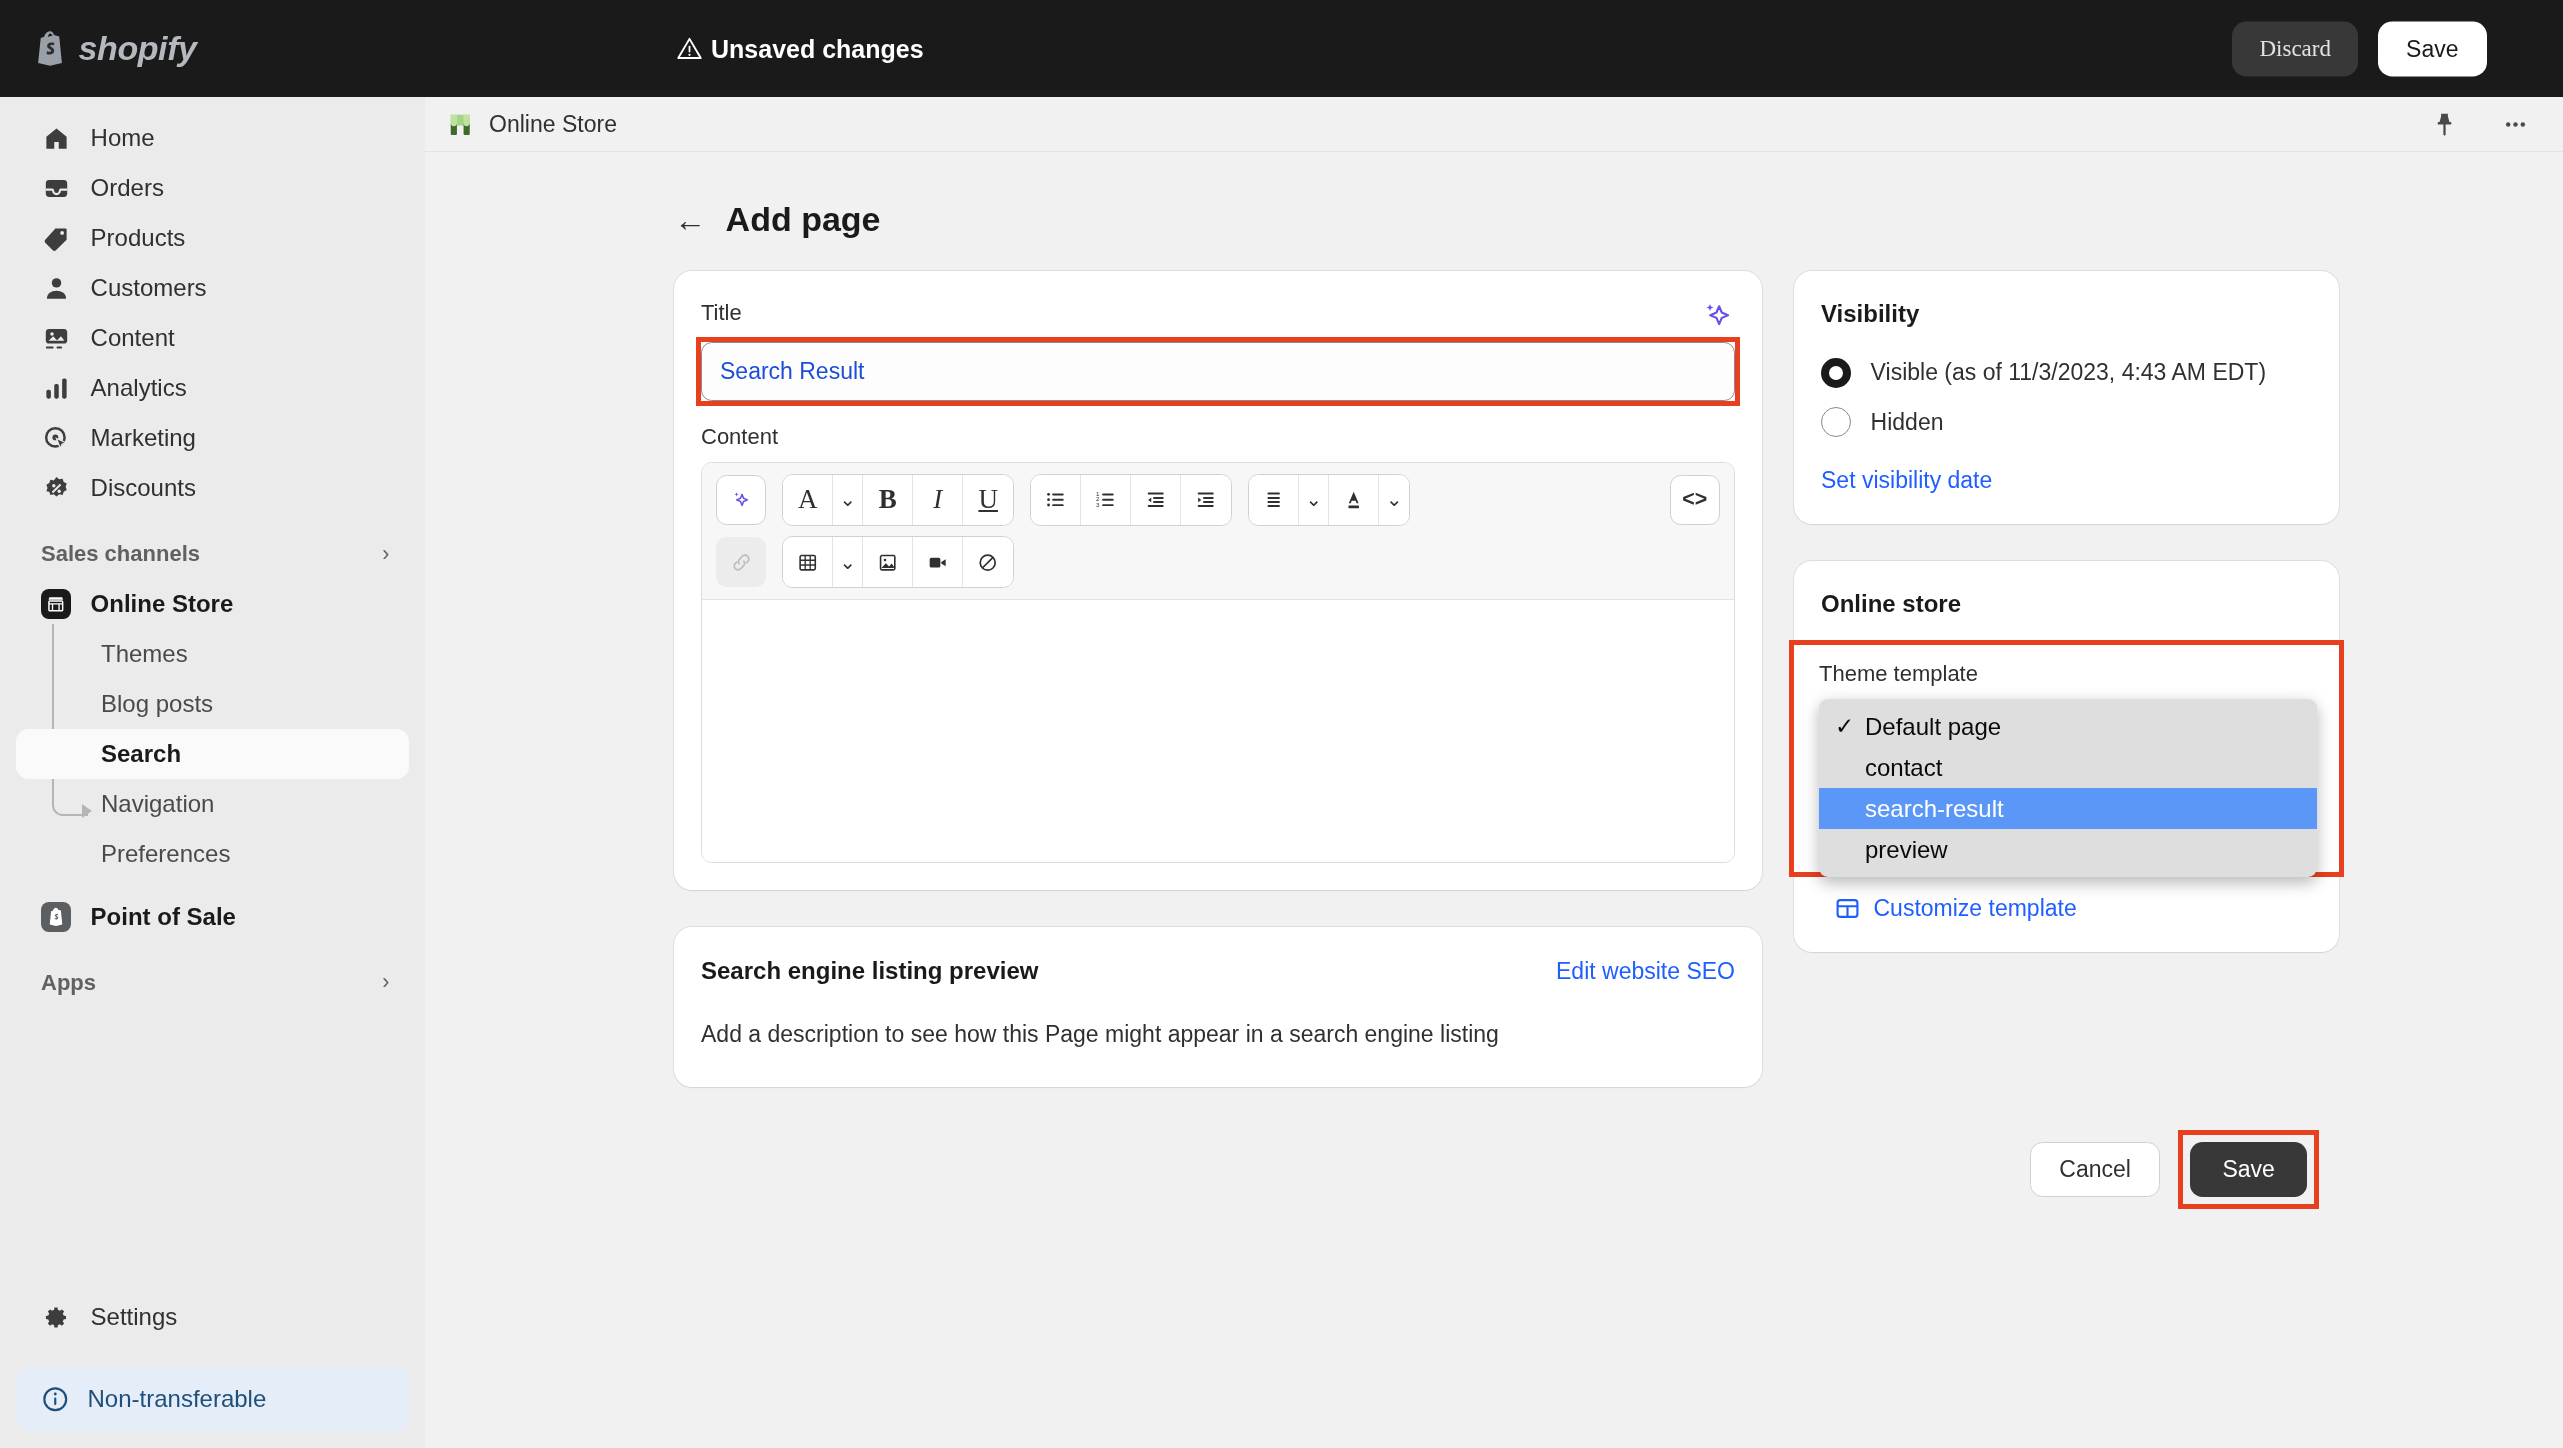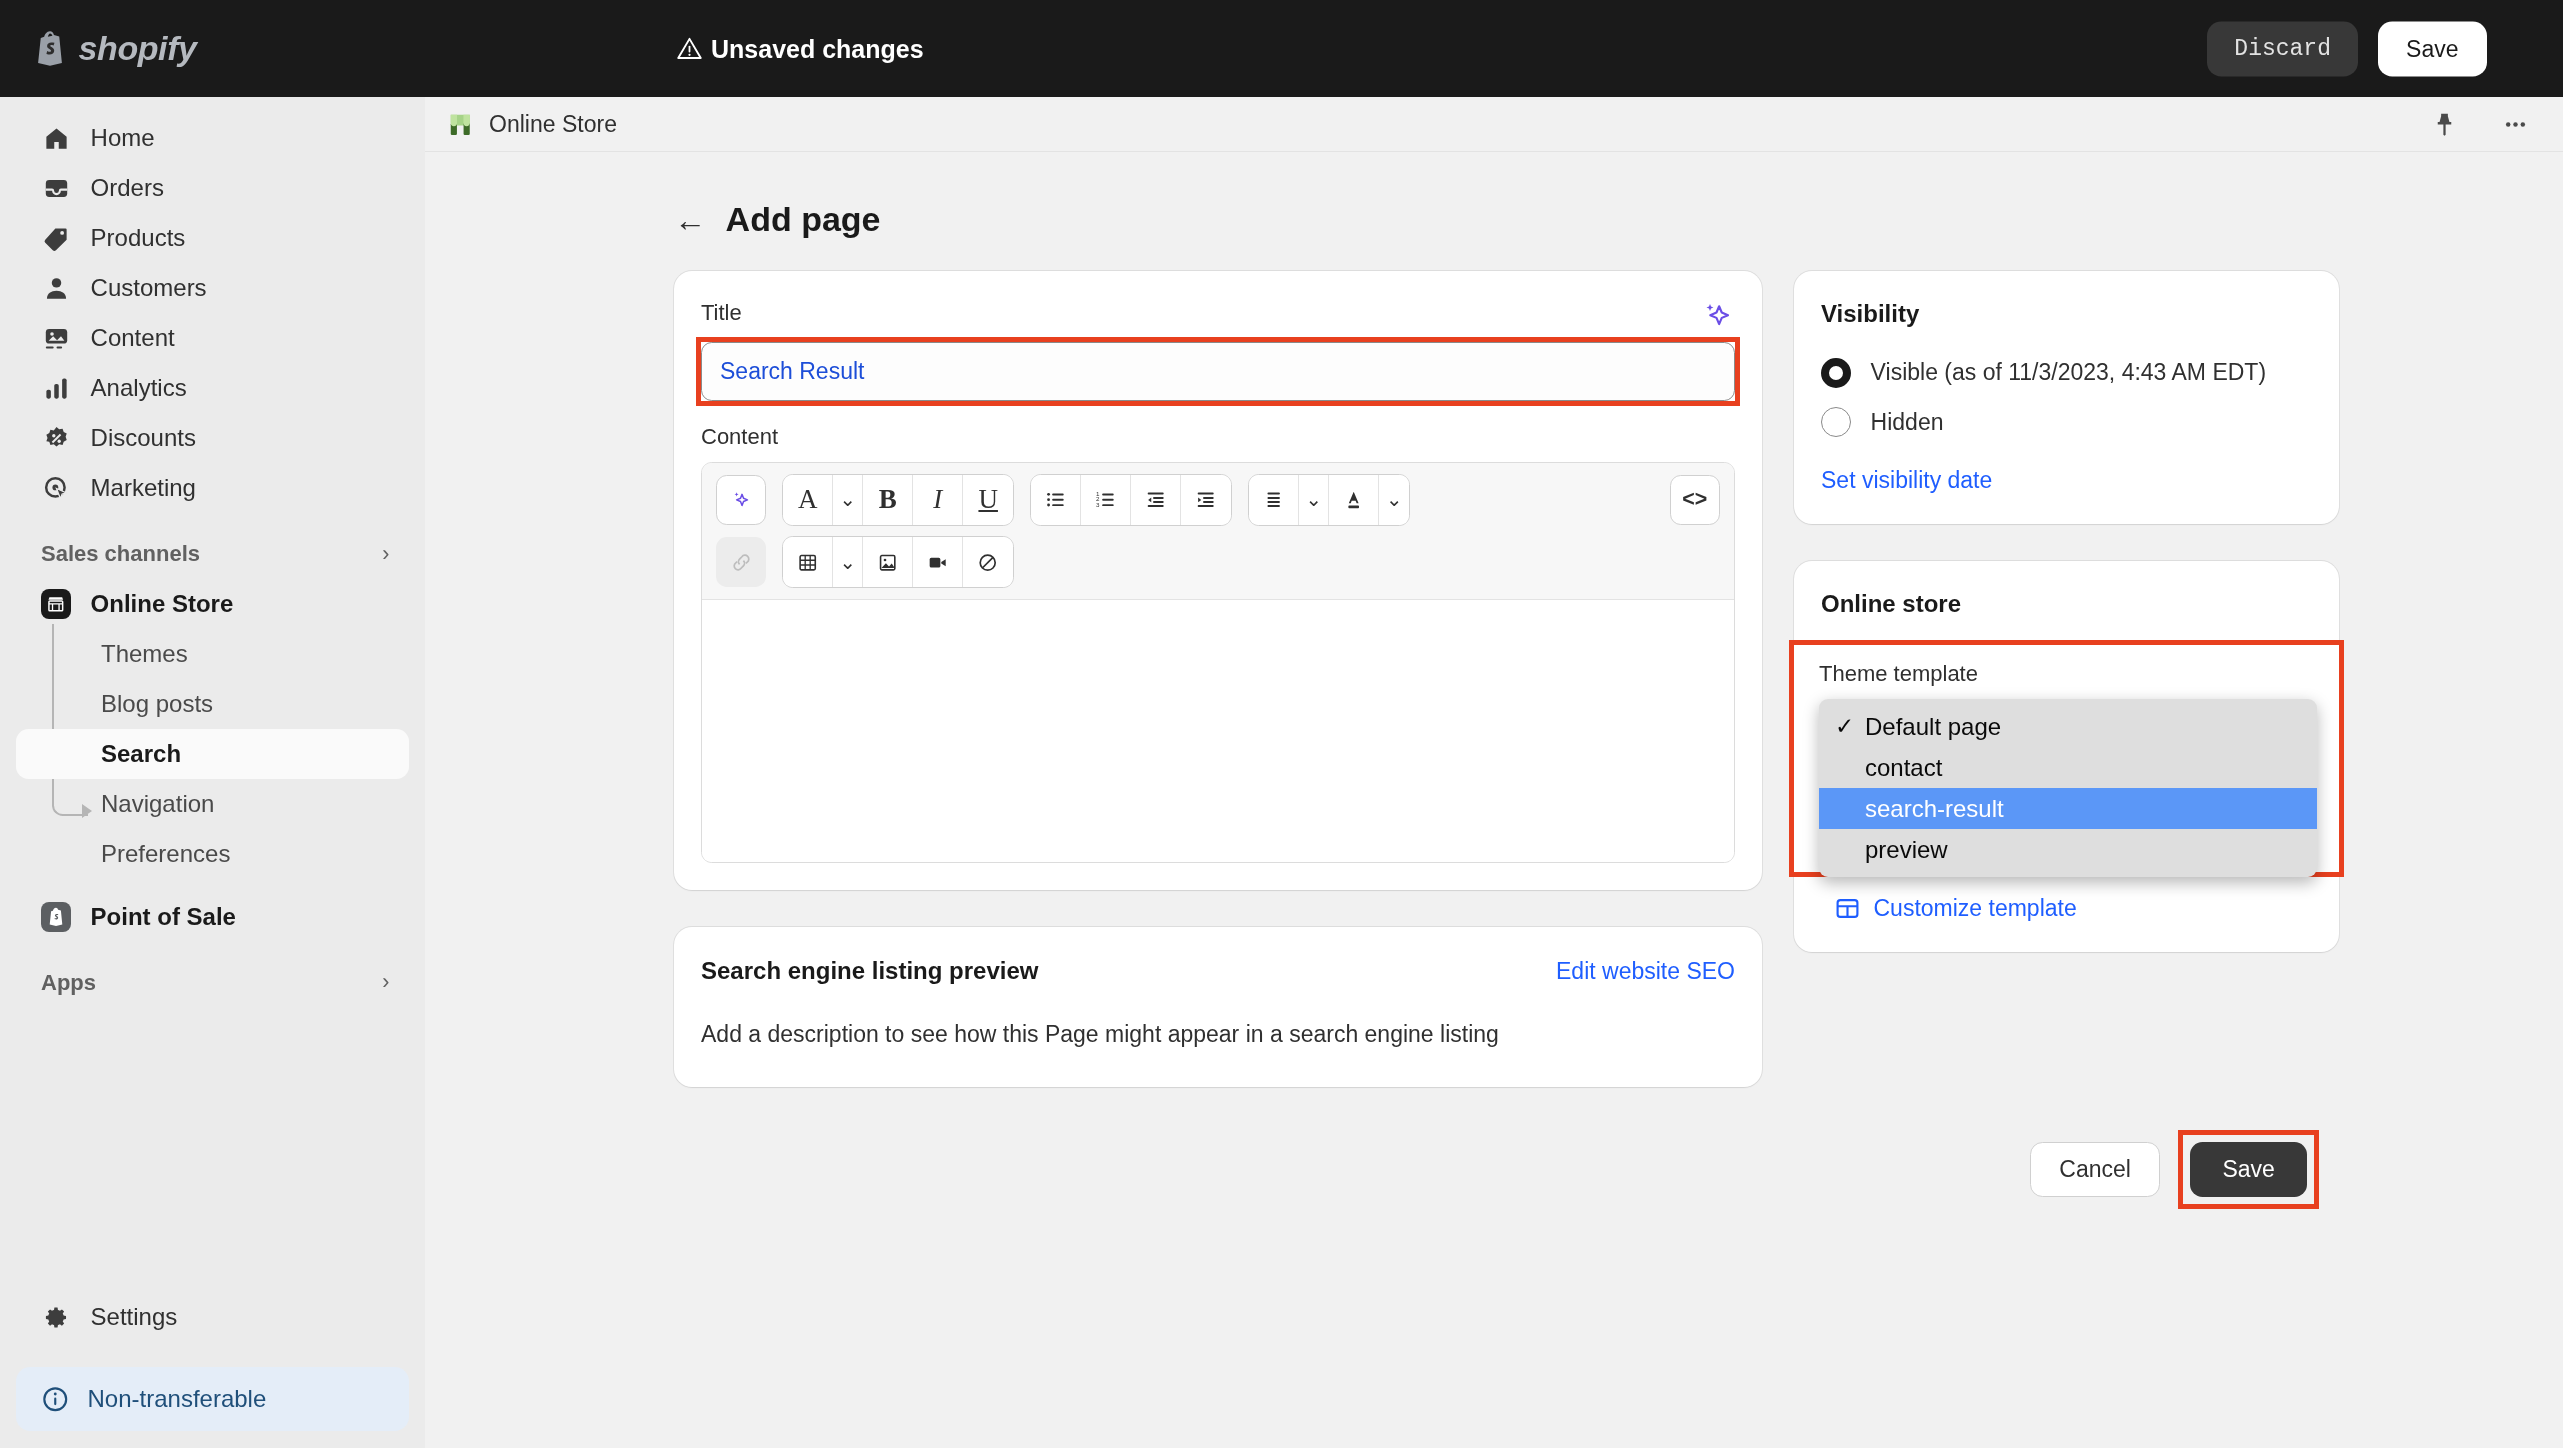--- a/index.html
+++ b/index.html
@@ -24,21 +24,21 @@
   .unsaved {
     position: absolute; left: 676px; top: 50%; transform: translateY(-50%);
     display: flex; align-items: center; gap: 8px;
   }
   .unsaved-txt { color: #ffffff; font-size: 25px; font-weight: 700; }
 
   .topbar-actions { position: absolute; right: 76px; top: 50%; transform: translateY(-50%); display: flex; gap: 19.6px; }
   .btn-discard {
     background: #383838; color: #e3e3e3; border: none;
     border-radius: 14.2px; padding: 8px 27px; height: 55px;
-    font-size: 23px; font-family: Liberation Mono, monospace; cursor: pointer;
+    font-size: 23px; font-family: Liberation Serif, serif; cursor: pointer;
   }
   .btn-save-top {
     background: #ffffff; color: #1a1a1a; border: none;
     border-radius: 14.2px; padding: 0 28.5px; height: 55px;
     font-size: 23px; font-family: inherit; font-weight: 500; cursor: pointer;
   }
 
   
   .sidebar {
     position: absolute; top: 97px; left: 0;
@@ -273,38 +273,38 @@
           <rect x="10" y="8" width="4" height="13" rx="1.6" fill="#3d3d3d"></rect>
           <rect x="17" y="3" width="4" height="18" rx="1.6" fill="#3d3d3d"></rect>
         </svg>
     </span>
     <span class="lbl">Analytics</span>
   </div>
 
   <div class="nav-item">
     <span class="ico">
       <svg width="27" height="27" viewBox="0 0 24 24">
+          <circle cx="11" cy="11" r="8.2" fill="none" stroke="#3d3d3d" stroke-width="2.2"></circle>
+          <circle cx="11" cy="11" r="2.6" fill="#3d3d3d"></circle>
+          <path d="M12 12l9 4-4 1-1.5 4z" fill="#3d3d3d" stroke="#ebebeb" stroke-width="1.2"></path>
+        </svg>
+    </span>
+    <span class="lbl">Marketing</span>
+  </div>
+
+  <div class="nav-item">
+    <span class="ico">
+      <svg width="27" height="27" viewBox="0 0 24 24">
           <path d="M12 1.8l2.4 2 3-.5 1 2.9 2.7 1.4-1 2.9 1 2.9-2.7 1.4-1 2.9-3-.5-2.4 2-2.4-2-3 .5-1-2.9L3 14.4l1-2.9-1-2.9 2.6-1.4 1-2.9 3 .5z" fill="#3d3d3d"></path>
           <circle cx="9.6" cy="9.6" r="1.5" fill="#ebebeb"></circle>
           <circle cx="14.4" cy="14.4" r="1.5" fill="#ebebeb"></circle>
           <path d="M15.6 8.4 8.4 15.6" stroke="#ebebeb" stroke-width="1.7"></path>
         </svg>
     </span>
     <span class="lbl">Discounts</span>
-  </div>
-
-  <div class="nav-item">
-    <span class="ico">
-      <svg width="27" height="27" viewBox="0 0 24 24">
-          <circle cx="11" cy="11" r="8.2" fill="none" stroke="#3d3d3d" stroke-width="2.2"></circle>
-          <circle cx="11" cy="11" r="2.6" fill="#3d3d3d"></circle>
-          <path d="M12 12l9 4-4 1-1.5 4z" fill="#3d3d3d" stroke="#ebebeb" stroke-width="1.2"></path>
-        </svg>
-    </span>
-    <span class="lbl">Marketing</span>
   </div>
 
   <div class="nav-section-head">
     <span class="lbl">Sales channels</span>
     <span class="chev">›</span>
   </div>
 
   <div class="nav-item">
     <span class="ico">
       <span class="store-badge">

